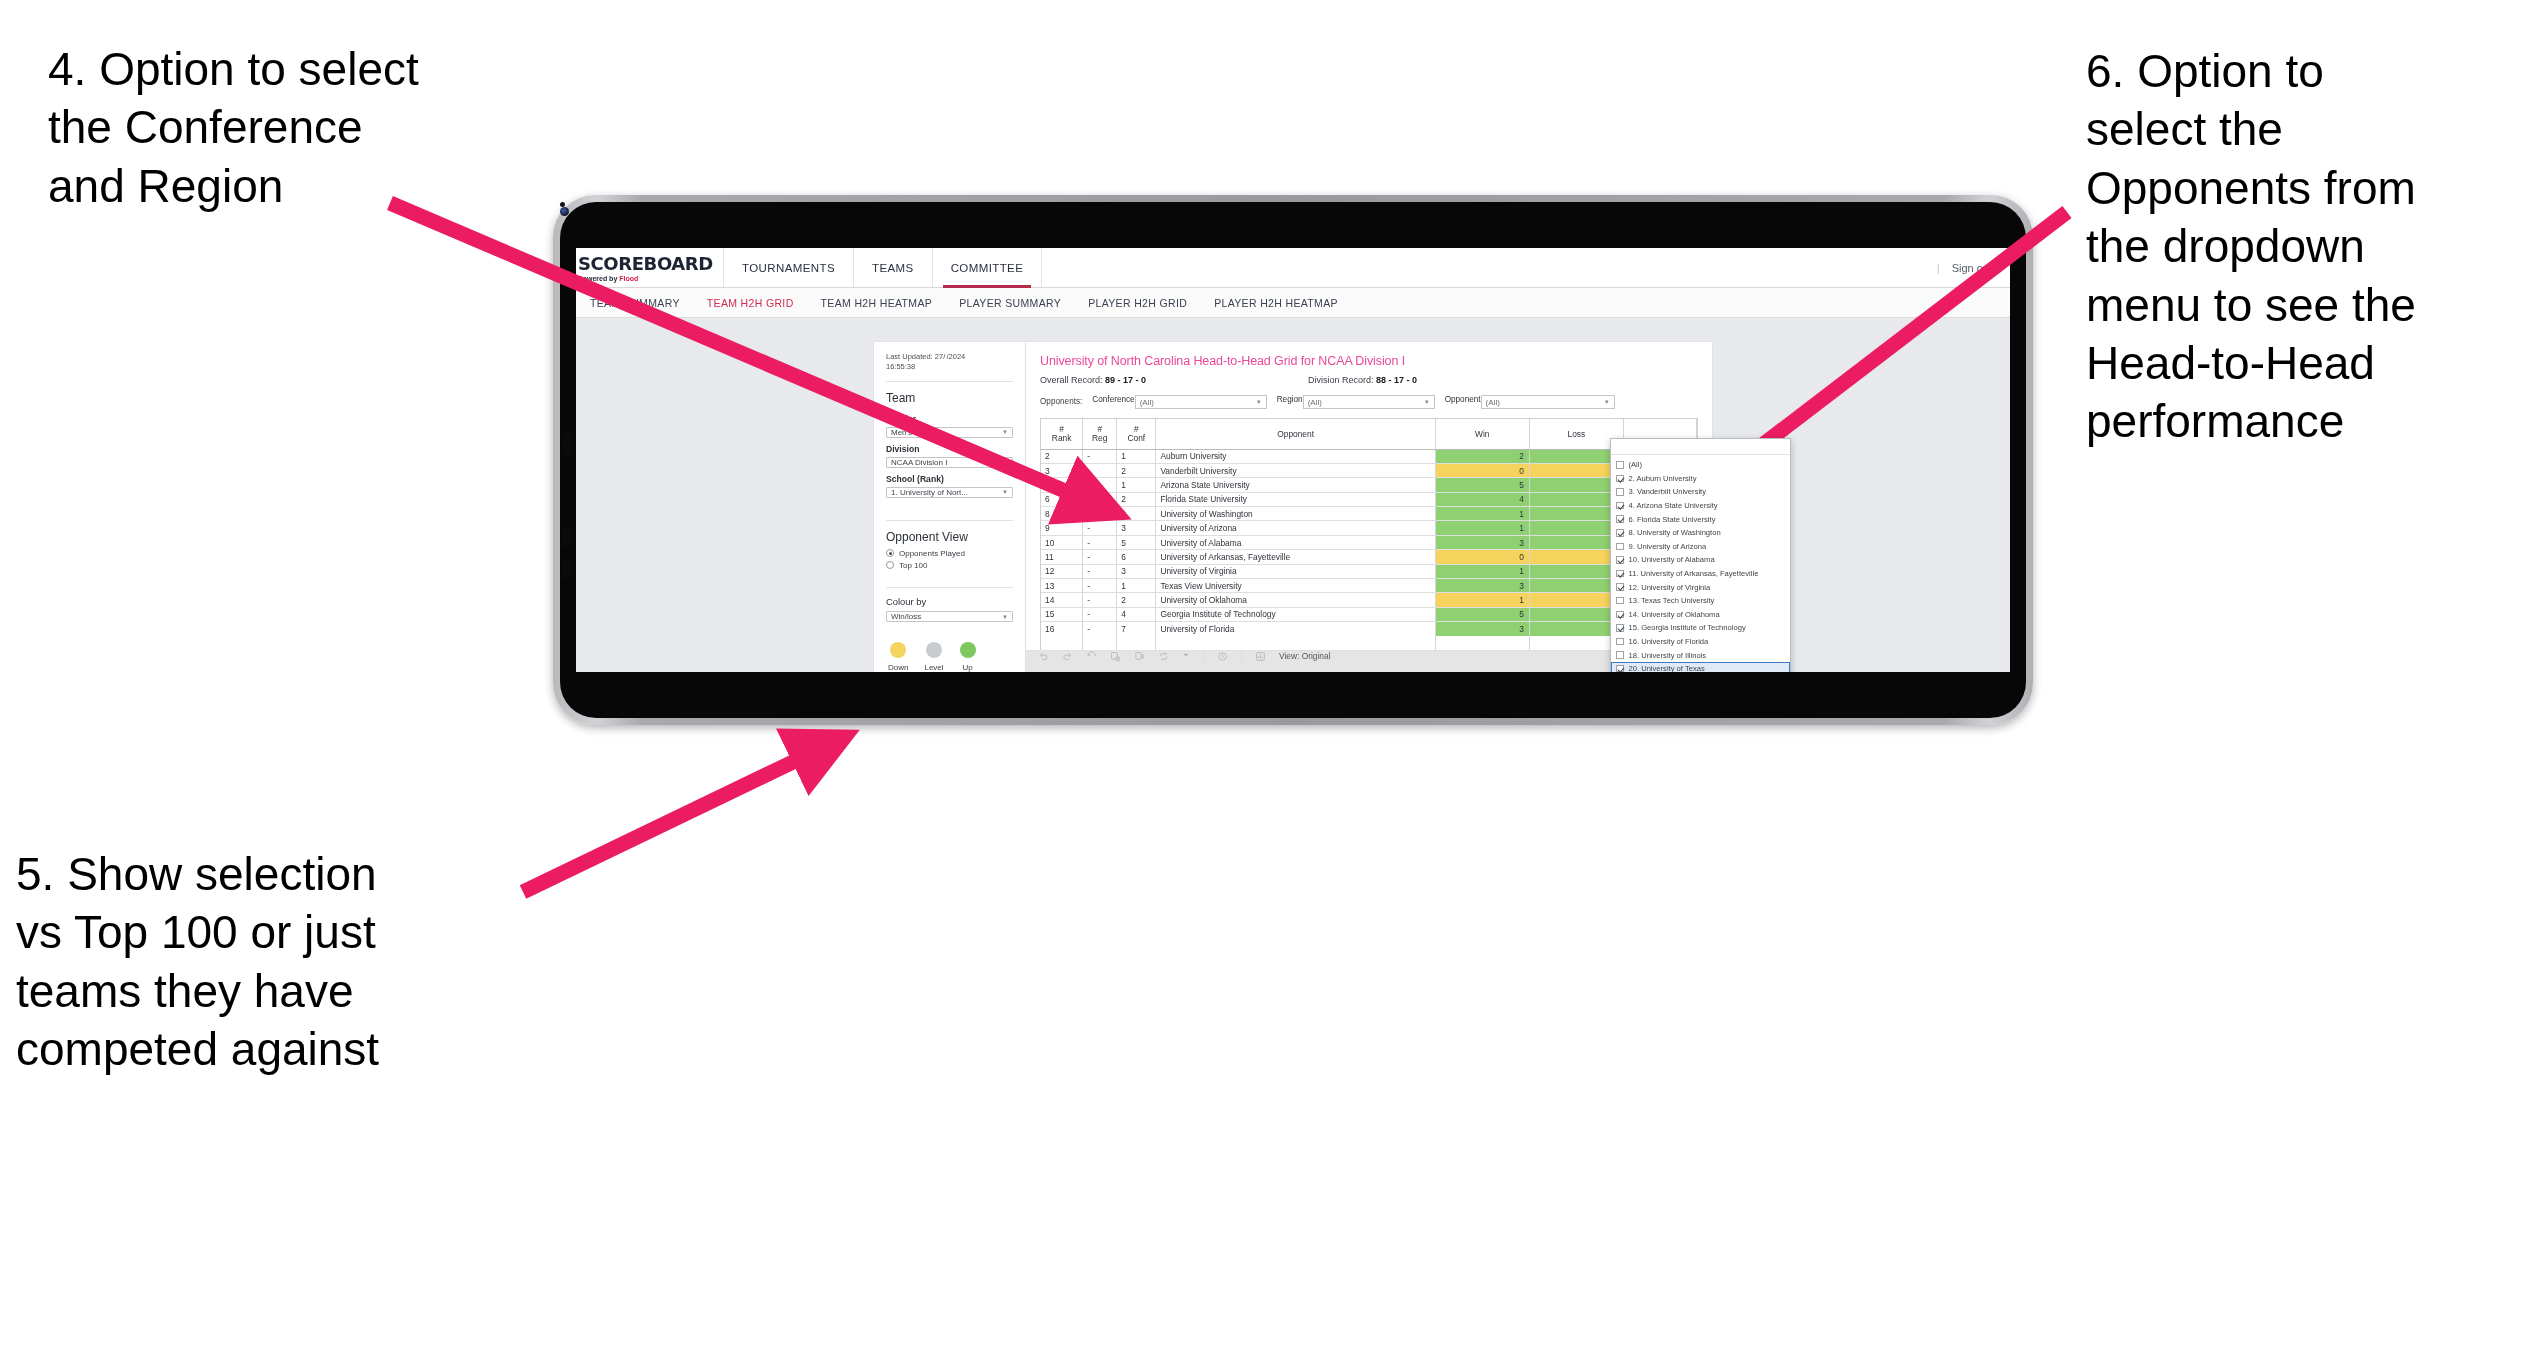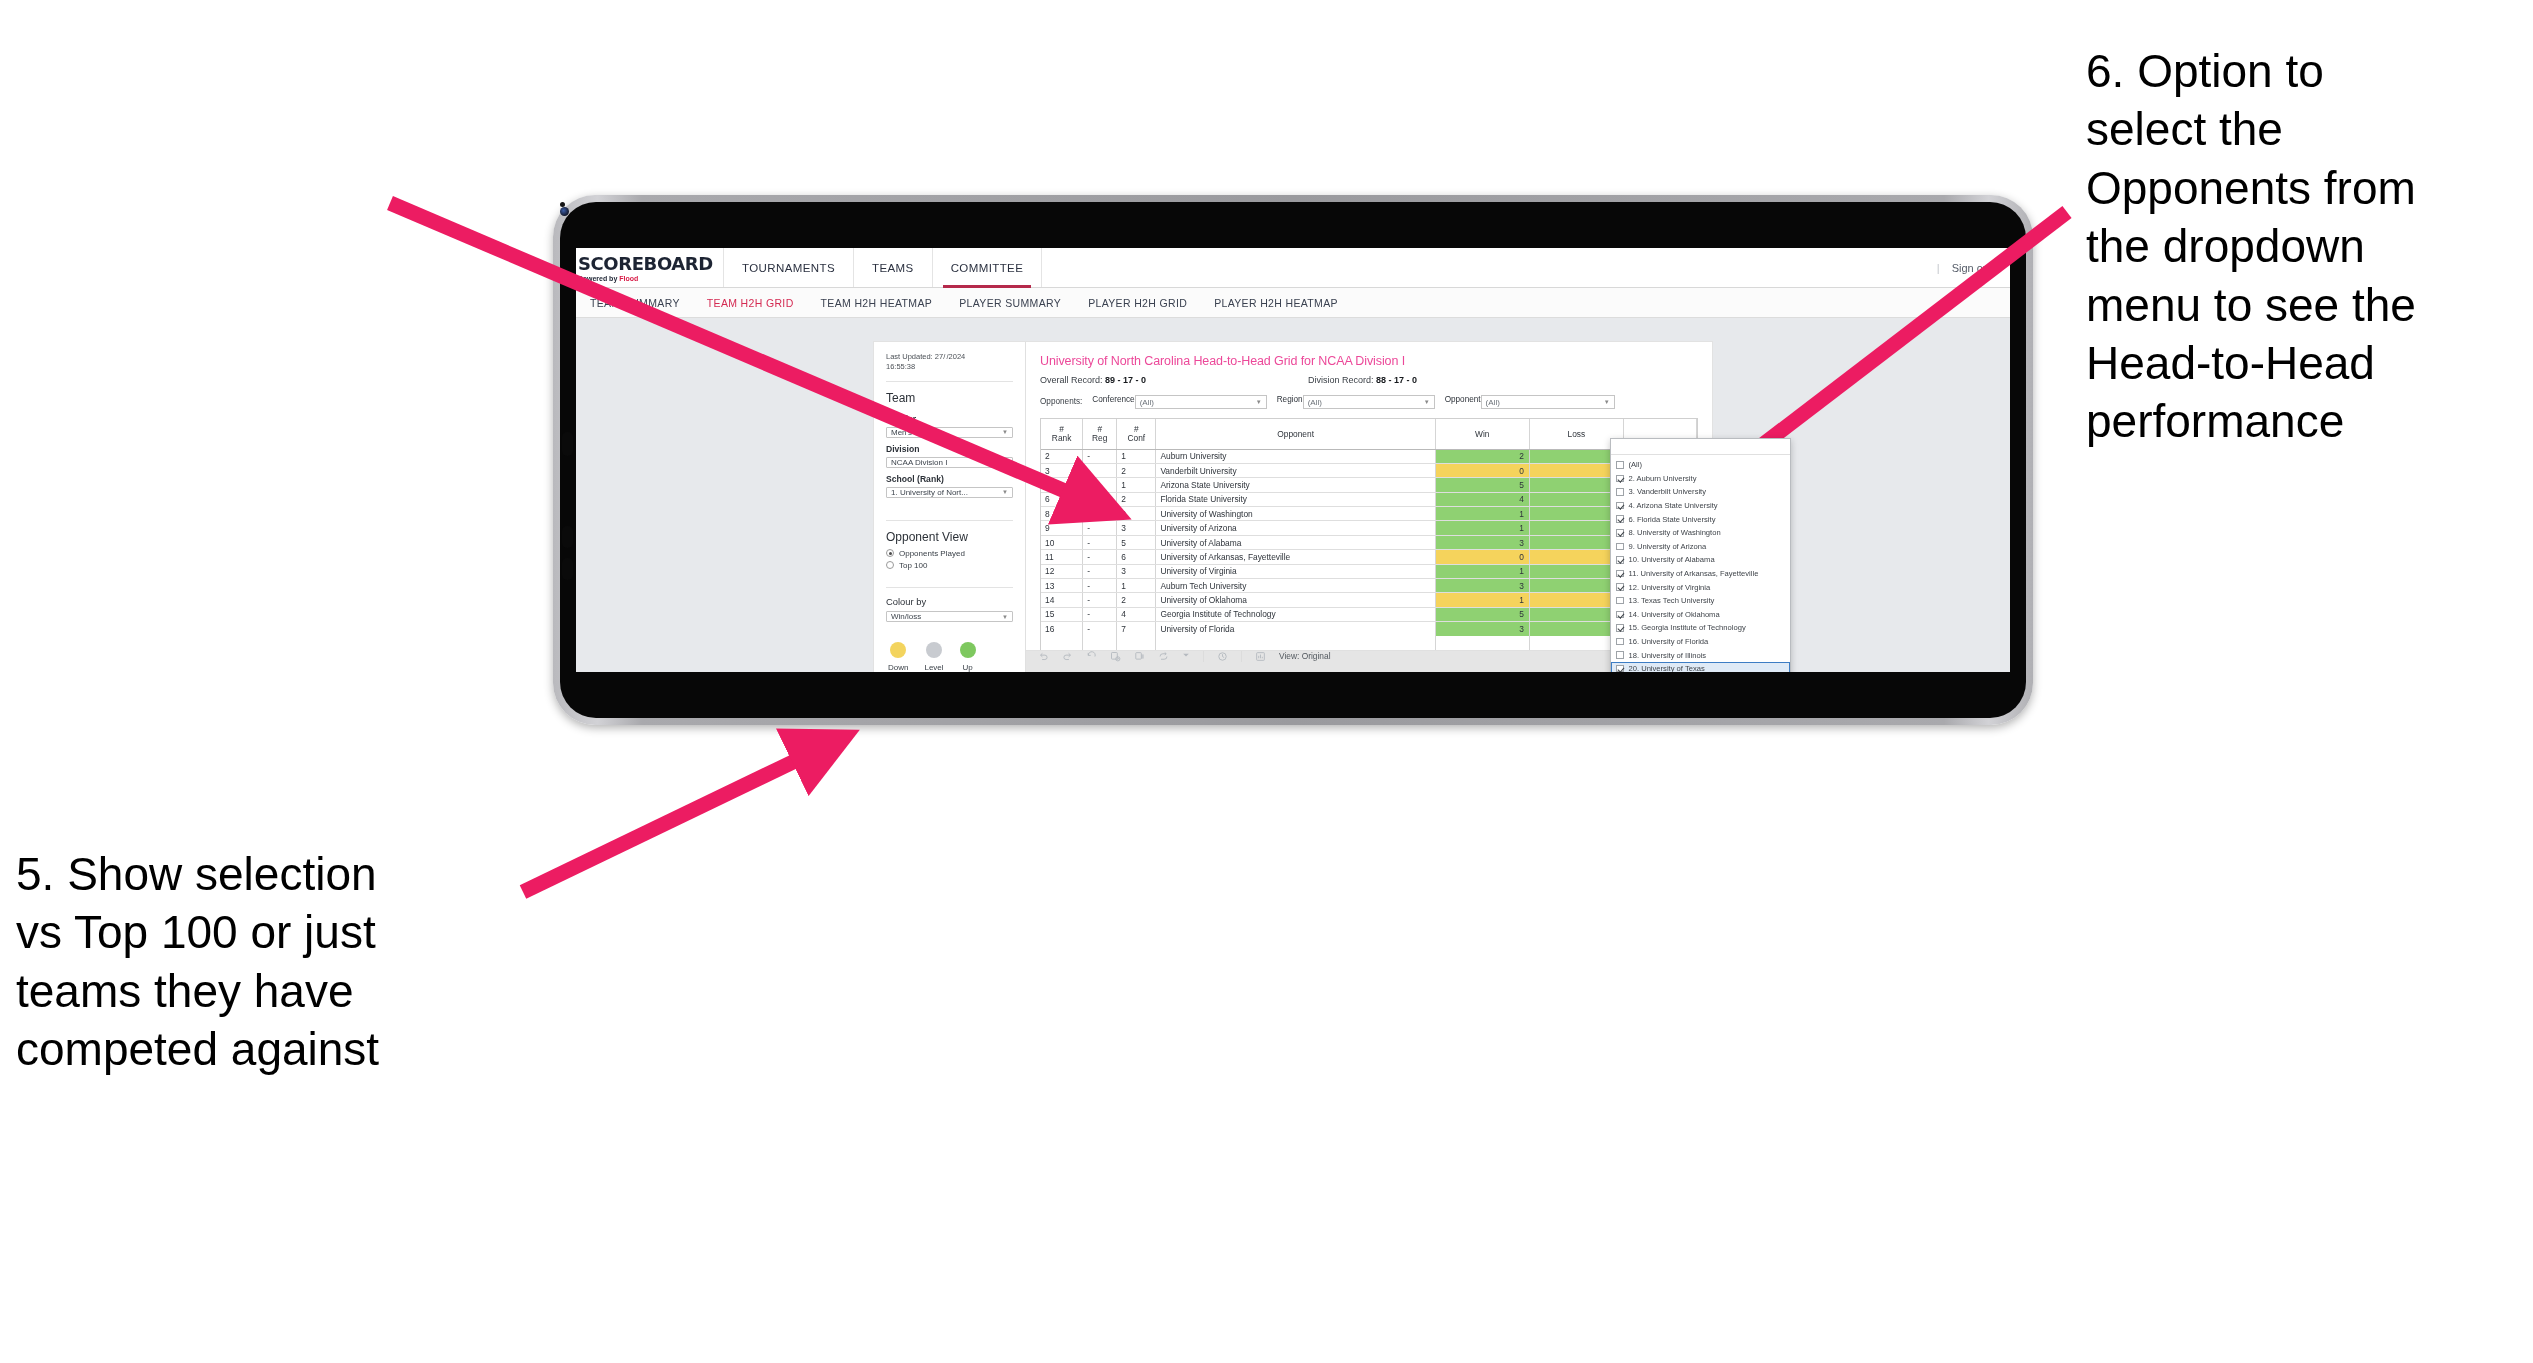--- a/index.html
+++ b/index.html
@@ -186,20 +186,23 @@
     content: ""; position: absolute; left: 2px; top: 0px; width: 2.5px; height: 5px;
     border: solid #3f4449; border-width: 0 1px 1px 0; transform: rotate(42deg);
   }
   .opt-lbl { font-size: 7.6px; color: #3f444a; white-space: nowrap; }
 </style>
 </head>
 <body>
 
 <div id="stage">
 
+  <div class="anno" id="anno-4">4. Option to select
+the Conference
+and Region</div>
   <div class="anno" id="anno-5">5. Show selection
 vs Top 100 or just
 teams they have
 competed against</div>
   <div class="anno" id="anno-6">6. Option to
 select the
 Opponents from
 the dropdown
 menu to see the
 Head-to-Head
@@ -454,21 +457,21 @@
                         <td class="num">3</td>
                         <td class="num">University of Virginia</td>
                         <td class="val">1</td>
                         <td class="val">0</td>
                         <td class="tail"></td>
                       </tr>
                       <tr class="up">
                         <td class="num">13</td>
                         <td class="num">-</td>
                         <td class="num">1</td>
-                        <td class="num">Auburn Tech University</td>
+                        <td class="num">Texas View University</td>
                         <td class="val">3</td>
                         <td class="val">0</td>
                         <td class="tail"></td>
                       </tr>
                       <tr class="down">
                         <td class="num">14</td>
                         <td class="num">-</td>
                         <td class="num">2</td>
                         <td class="num">University of Oklahoma</td>
                         <td class="val">1</td>

